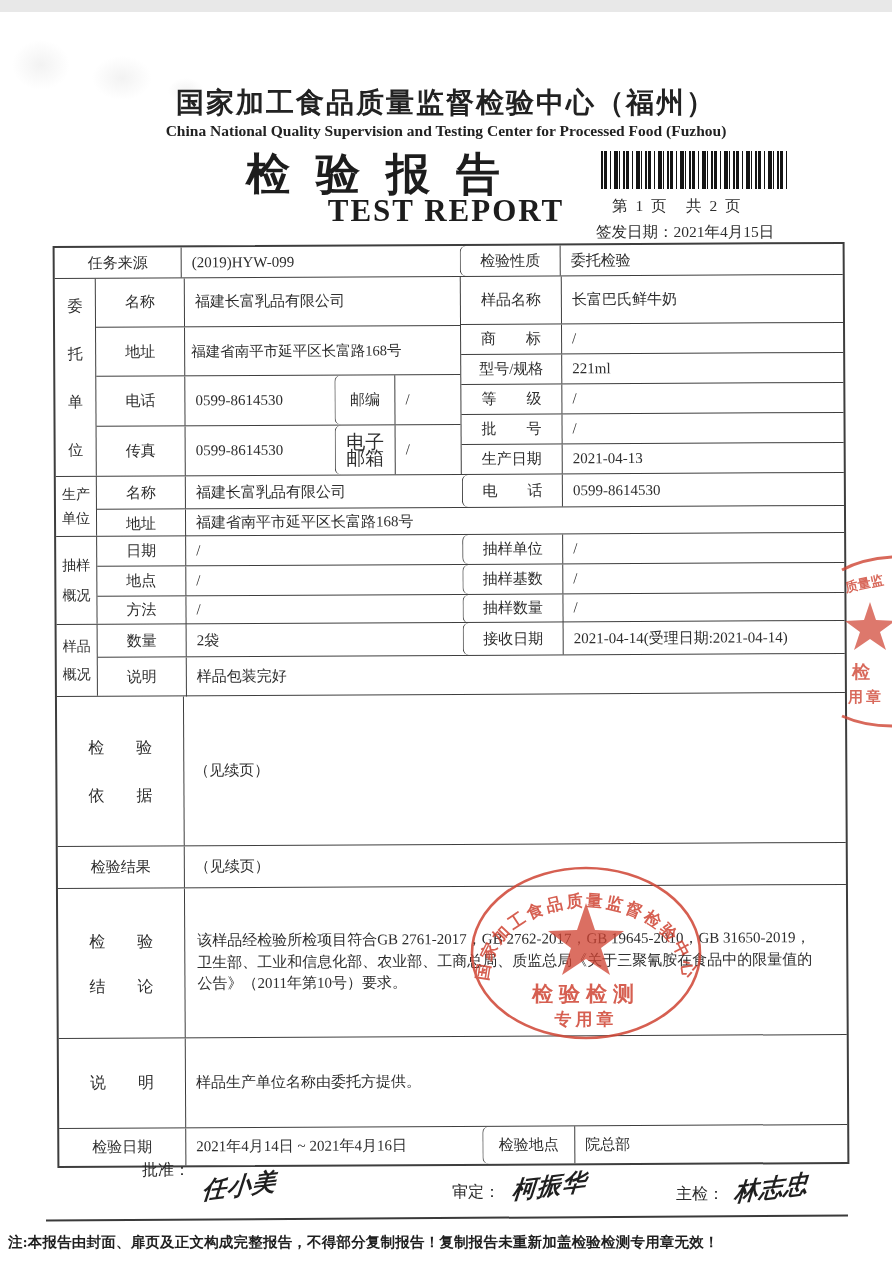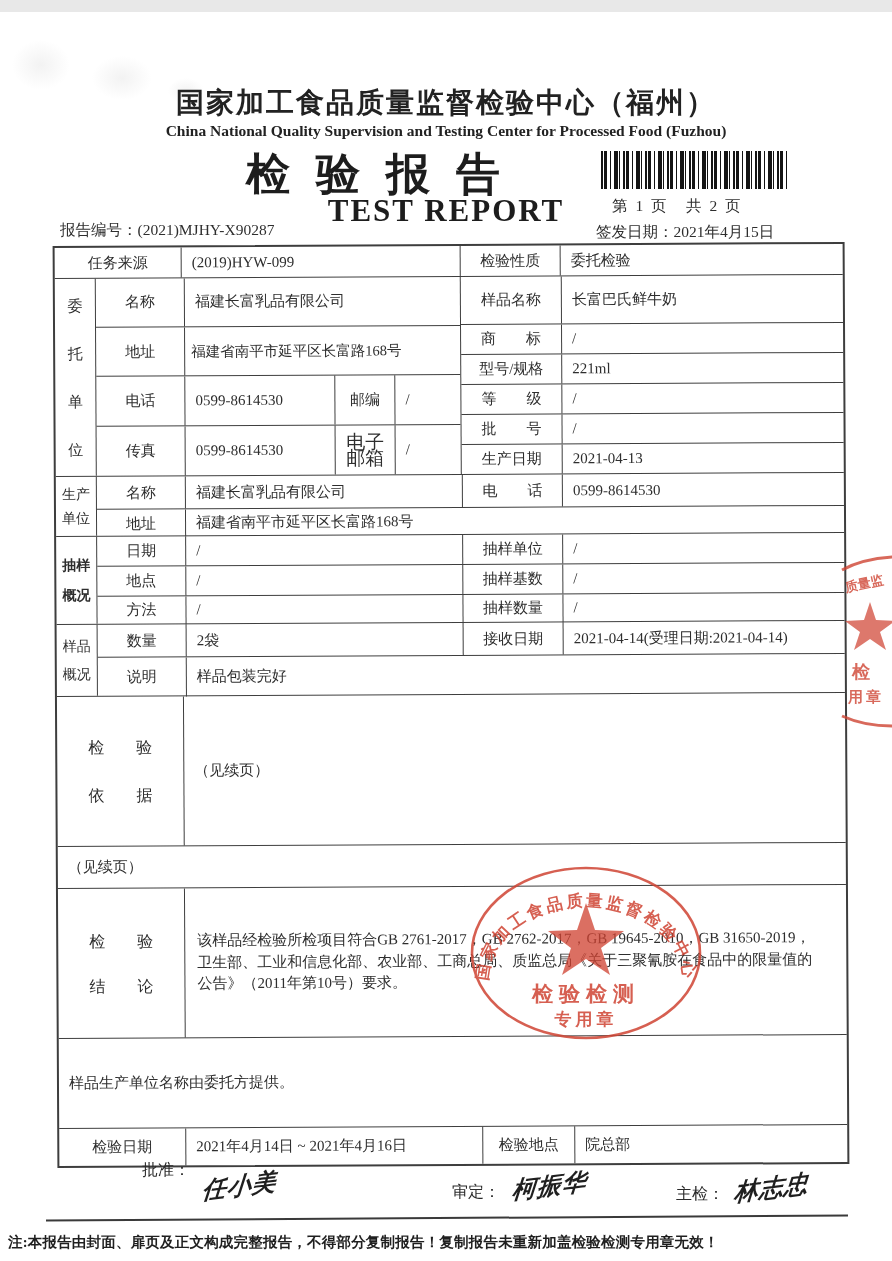--- a/index.html
+++ b/index.html
@@ -18,21 +18,21 @@
   .issue-date{left:596px;top:210px;font-size:15.5px;}
   
   .tbl{position:absolute;left:55px;top:232px;width:792px;border:2px solid #3e3e3e;
        transform:rotate(-0.3deg);font-size:15px;box-sizing:border-box;background:transparent;}
   .row{display:flex;border-top:1.4px solid #3e3e3e;box-sizing:border-box;}
   .row:first-child{border-top:none;}
   .blk{display:flex;border-top:1.4px solid #3e3e3e;box-sizing:border-box;}
   .c{border-left:1.3px solid #3e3e3e;display:flex;align-items:center;box-sizing:border-box;
      padding:2px 6px;overflow:hidden;}
   .c:first-child,.gcol{border-left:none;}
-  .lab{justify-content:center;text-align:center;padding:14px 2px;}
+  .lab{justify-content:center;text-align:center;padding:14px 2px;border-radius:6px;}
   .val{padding-left:10px;}
   .gcol{display:flex;align-items:center;justify-content:center;white-space:pre-line;
         text-align:center;box-sizing:border-box;}
   .sub{display:flex;flex-direction:column;border-left:1.3px solid #3e3e3e;box-sizing:border-box;}
   .sub .row:first-child{border-top:none;}
   .sub .row .c:first-child{border-left:none;}
   .pre{white-space:pre-line;}
   .f1{flex:1;}
   .w126{width:126px;flex:none;} .w279{width:279px;flex:none;} .w100{width:100px;flex:none;}
   .w40{width:40px;flex:none;}  .w88{width:88px;flex:none;}  .w277{width:277px;flex:none;}
@@ -64,23 +64,20 @@
   <div class="abs smudge" style="left:12px;top:28px;width:58px;height:50px;"></div>
   <div class="abs smudge" style="left:92px;top:44px;width:60px;height:44px;"></div>
   <div class="abs smudge" style="left:168px;top:66px;width:36px;height:26px;"></div>
 
   <div class="abs org-cn">国家加工食品质量监督检验中心（福州）</div>
   <div class="abs org-en">China National Quality Supervision and Testing Center for Processed Food (Fuzhou)</div>
   <div class="abs title-en">TEST REPORT</div>
   <div class="abs title-cn">检验报告</div>
   <div class="abs barcode"></div>
   <div class="abs page-info">第 1 页　共 2 页</div>
-  <div class="abs report-no">
-    <span>报告编号：</span><span>(2021)MJHY-X90287</span>
-  </div>
   <div class="abs issue-date">
     <span>签发日期：</span><span>2021年4月15日</span>
   </div>
 
   <div class="tbl">
 
     <div class="row h30">
       <div class="c lab w126">任务来源</div>
       <div class="c val w279">(2019)HYW-099</div>
       <div class="c lab w100">检验性质</div>
@@ -154,21 +151,21 @@
           <div class="c val f1">0599-8614530</div>
         </div>
         <div class="row h28">
           <div class="c lab w88">地址</div>
           <div class="c val f1">福建省南平市延平区长富路168号</div>
         </div>
       </div>
     </div>
 
     <div class="blk" style="height:88px;">
-      <div class="gcol w40 pre lh30" style="font-size:14px;font-weight:bold;">抽样
+      <div class="gcol w40 pre lh30" style="font-size:14px;">抽样
 概况</div>
       <div class="sub f1">
         <div class="row h29">
           <div class="c lab w88">日期</div>
           <div class="c val w277">/</div>
           <div class="c lab w100">抽样单位</div>
           <div class="c val f1">/</div>
         </div>
         <div class="row h29">
           <div class="c lab w88">地点</div>
@@ -202,30 +199,32 @@
       </div>
     </div>
 
     <div class="row h150">
       <div class="c lab w126 pre lh48" style="font-size:16px;">检　　验
 依　　据</div>
       <div class="c val f1">（见续页）</div>
     </div>
 
     <div class="row h42">
+      <div class="c lab w126">检验结果</div>
       <div class="c val f1">（见续页）</div>
     </div>
 
     <div class="row h150">
       <div class="c lab w126 pre lh45" style="font-size:16px;">检　　验
 结　　论</div>
       <div class="c f1 para">该样品经检验所检项目符合GB 2761-2017，GB 2762-2017，GB 19645-2010，GB 31650-2019，卫生部、工业和信息化部、农业部、工商总局、质监总局《关于三聚氰胺在食品中的限量值的公告》（2011年第10号）要求。</div>
     </div>
 
     <div class="row h90">
+      <div class="c lab w126" style="font-size:16px;">说　　明</div>
       <div class="c val f1">样品生产单位名称由委托方提供。</div>
     </div>
 
     <div class="row h38">
       <div class="c lab w126">检验日期</div>
       <div class="c val w297">2021年4月14日 ~ 2021年4月16日</div>
       <div class="c lab w105">检验地点</div>
       <div class="c val f1">院总部</div>
     </div>
   </div>

